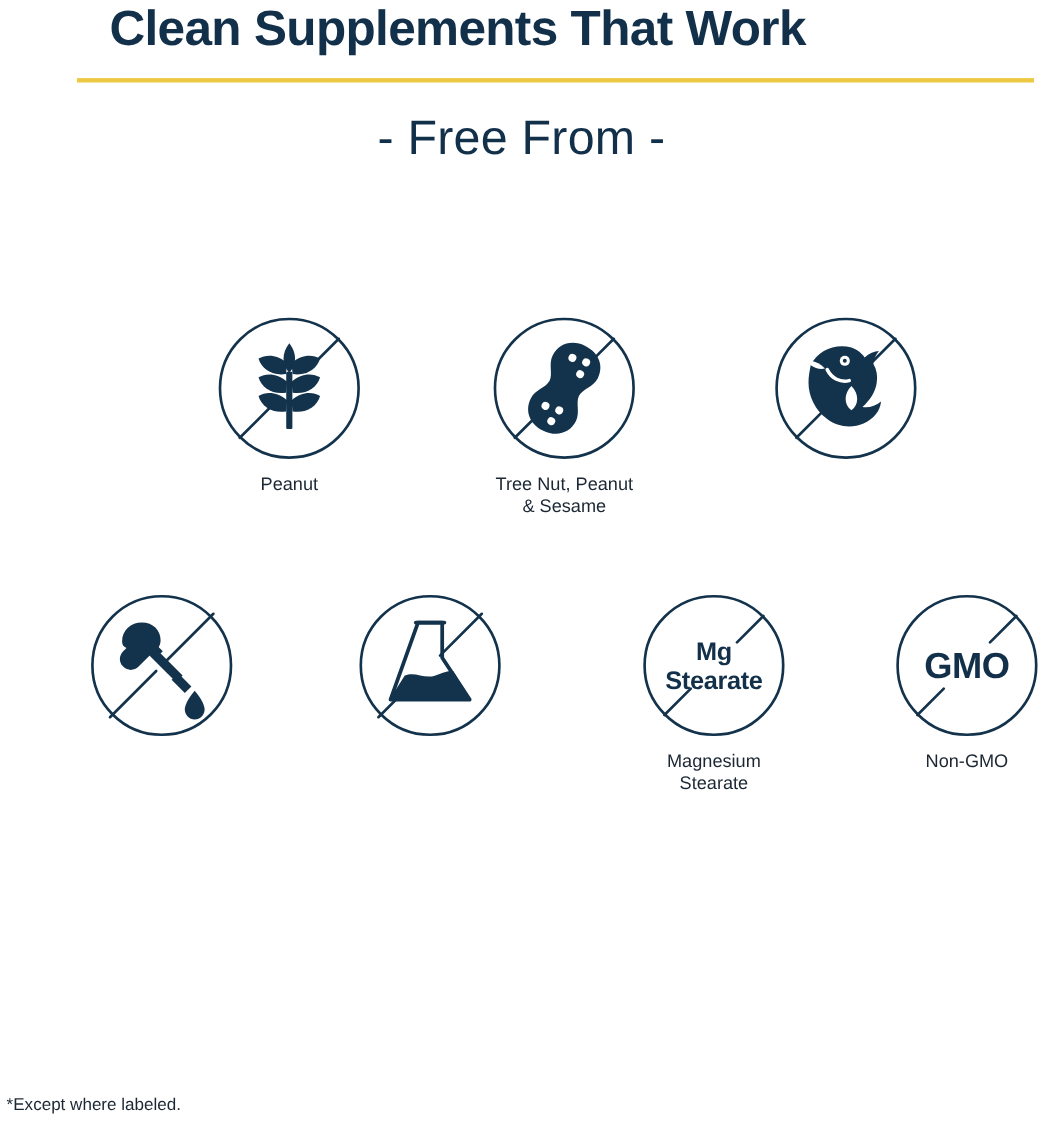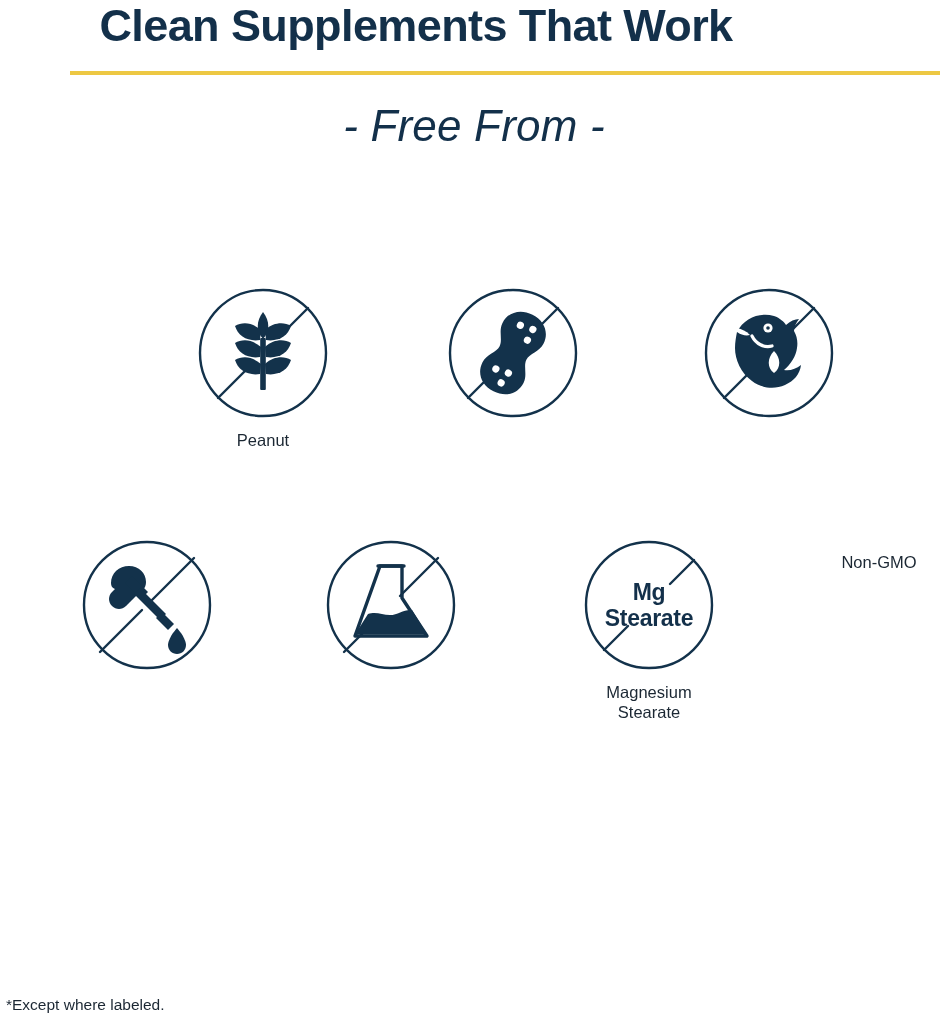--- a/index.html
+++ b/index.html
@@ -47,21 +47,20 @@
     position: absolute;
     left: 0;
     top: 96px;
     width: 948px;
     text-align: center;
     font-size: 44px;
     font-weight: 300;
     line-height: 60px;
     color: #13304a;
     letter-spacing: 0.2px;
-    font-style: italic;
   }
 
   
   .row {
     position: absolute;
     left: 0;
     width: 948px;
   }
   .row-1 { top: 288px; }
   .row-2 { top: 540px; }
@@ -196,20 +195,22 @@
                    C42 31 51 22 65 22 Z" fill="#13324b"></path>
           <circle cx="59" cy="37" r="3.6" fill="#ffffff"></circle>
           <circle cx="72" cy="35" r="3.6" fill="#ffffff"></circle>
           <circle cx="72" cy="47" r="3.6" fill="#ffffff"></circle>
           <circle cx="57" cy="87" r="3.6" fill="#ffffff"></circle>
           <circle cx="70" cy="85" r="3.6" fill="#ffffff"></circle>
           <circle cx="68" cy="97" r="3.6" fill="#ffffff"></circle>
         </g>
       </svg>
     </div>
+    <div class="cell-label">Tree Nut, Peanut
+&amp; Sesame</div>
   </div>
 
   <div class="cell c-fish">
     <div class="badge">
       <svg viewBox="0 0 130 130">
         <circle cx="65" cy="65" r="63" fill="none" stroke="#13324b" stroke-width="2.4"></circle>
         <line x1="110" y1="20" x2="86" y2="44" stroke="#13324b" stroke-width="2.4" stroke-linecap="round"></line>
         <line x1="44" y1="86" x2="20" y2="110" stroke="#13324b" stroke-width="2.4" stroke-linecap="round"></line>
         <g fill="#13324b">
 
@@ -302,17 +303,27 @@
       <div class="badge-text mg">
         <span>Mg</span>
         <span>Stearate</span>
       </div>
     </div>
     <div class="cell-label">Magnesium
 Stearate</div>
   </div>
 
   <div class="cell c-gmo">
+    <div class="badge">
+      <svg viewBox="0 0 130 130">
+        <circle cx="65" cy="65" r="63" fill="none" stroke="#13324b" stroke-width="2.4"></circle>
+        <line x1="110" y1="20" x2="86" y2="44" stroke="#13324b" stroke-width="2.4" stroke-linecap="round"></line>
+        <line x1="44" y1="86" x2="20" y2="110" stroke="#13324b" stroke-width="2.4" stroke-linecap="round"></line>
+      </svg>
+      <div class="badge-text gmo">
+        <span>GMO</span>
+      </div>
+    </div>
     <div class="cell-label">Non-GMO</div>
   </div>
 </div>
 
 <div class="footnote">*Except where labeled.</div>
 
 </body></html>

